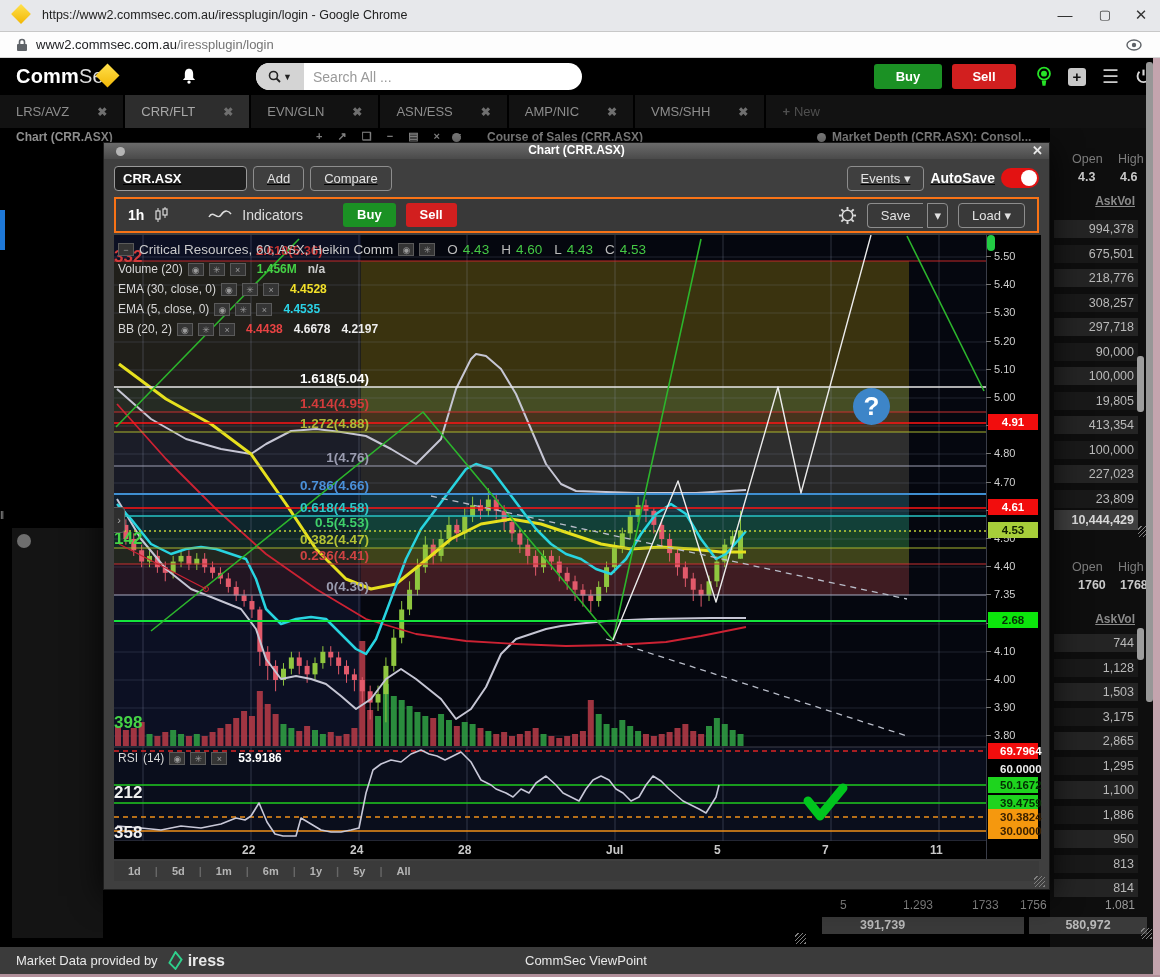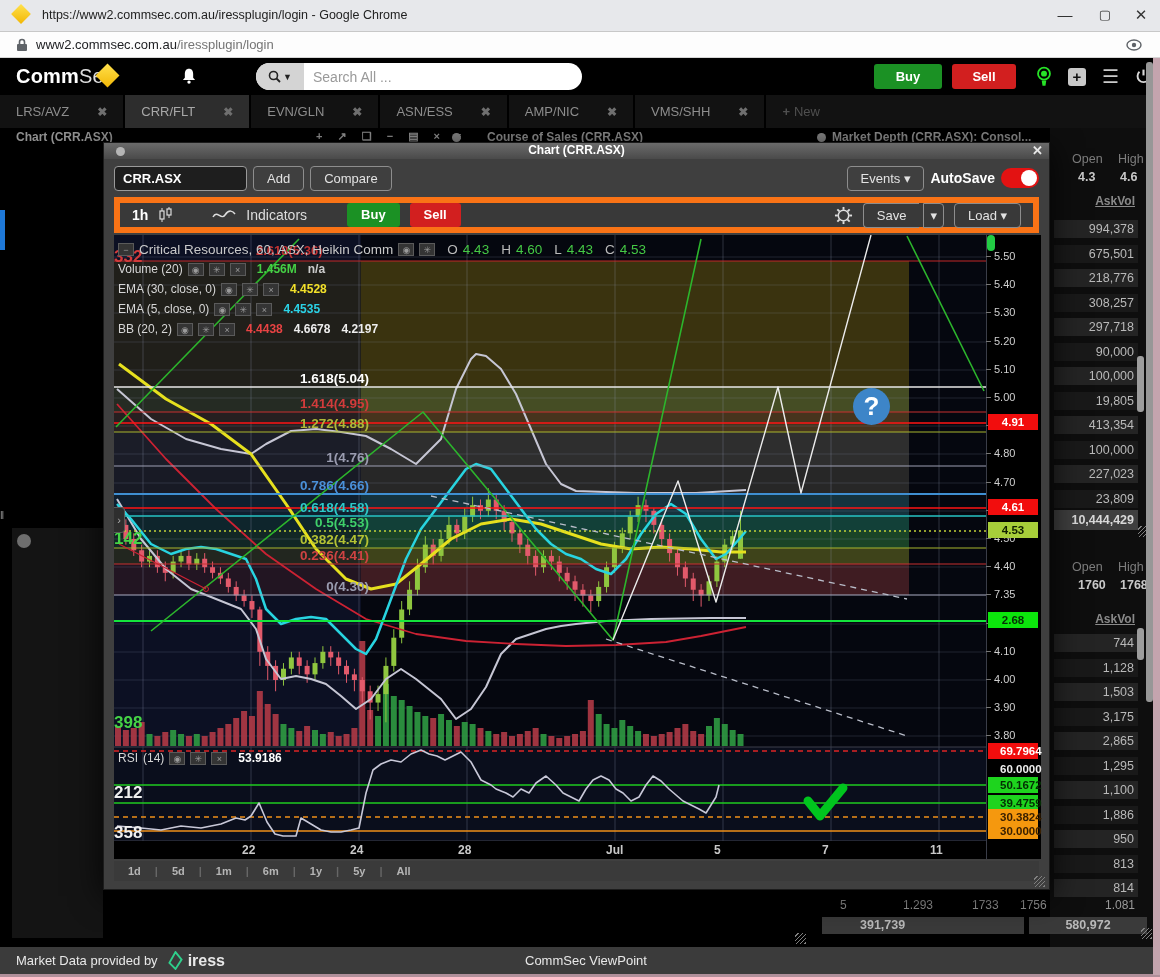--- a/index.html
+++ b/index.html
@@ -66,28 +66,28 @@
   .bn-strip { position:absolute; height:17px; background:#3a3a3a; color:#b9b9b9;
     font-weight:bold; font-size:12.5px; line-height:17px; }
 
   
   #modal { position:absolute; left:103px; top:14px; width:947px; height:748px; background:#3f3f3f;
     border:1px solid #1c1c1c; box-shadow:0 6px 30px rgba(0,0,0,.8); display:flex; flex-direction:column; }
   #m-title { height:16px; background:linear-gradient(#6b6b6b,#4a4a4a); position:relative;
     text-align:center; font-size:12px; font-weight:bold; color:#fff; line-height:15px; }
   #m-title .dot { position:absolute; left:12px; top:4px; width:9px; height:9px; background:#b5b5b5; }
   #m-title .close { position:absolute; right:6px; top:0; color:#e8e8e8; font-weight:bold; font-size:13px; }
-  #m-row1 { height:38px; display:flex; align-items:center; padding:4px 10px; gap:6px; }
+  #m-row1 { height:38px; display:flex; align-items:center; padding:4px 10px; gap:6px;text-decoration:underline; }
   .field { width:133px; height:25px; background:#1e1e1e; border:1px solid #9a9a9a; border-radius:4px;
     color:#fff; font-weight:bold; font-size:13px; padding:0 8px; line-height:23px; }
   .obtn { height:25px; border:1px solid #8d8d8d; border-radius:4px; color:#e2e2e2; font-size:13px;
     padding:0 13px; line-height:23px; background:transparent; }
   .toggle { width:38px; height:20px; background:#e31212; border-radius:10px; position:relative; }
   .toggle .knob { position:absolute; right:2px; top:2px; width:16px; height:16px; border-radius:50%; background:#fff; }
-  #m-row2 { height:36px; margin:0 10px; background:#393939; border:6px solid #f97316;
+  #m-row2 { height:36px; margin:0 10px; background:#393939; border:2px solid #f97316;
     display:flex; align-items:center; padding:0 12px; gap:10px; color:#ddd; }
   .sbtn { height:24px; border-radius:3px; color:#fff; font-size:13px; font-weight:bold;
     padding:0 14px; line-height:24px; }
   #chartarea { position:relative; width:927px; height:624px; margin:2px 10px 0 10px; background:#000; }
   #plot { position:absolute; left:0; top:0; width:872px; height:624px; background:#05070f; overflow:hidden; }
   #axis { position:absolute; left:872px; top:0; width:55px; height:624px; background:#000;
     border-left:1px solid #3a3d48; }
   .tick { position:absolute; left:7px; color:#cfcfcf; font-size:11px; }
   .tick:before { content:""; position:absolute; left:-8px; top:6px; width:5px; height:1px; background:#777; }
   .pbadge { position:absolute; left:1px; width:50px; font-size:11.5px; font-weight:bold;

